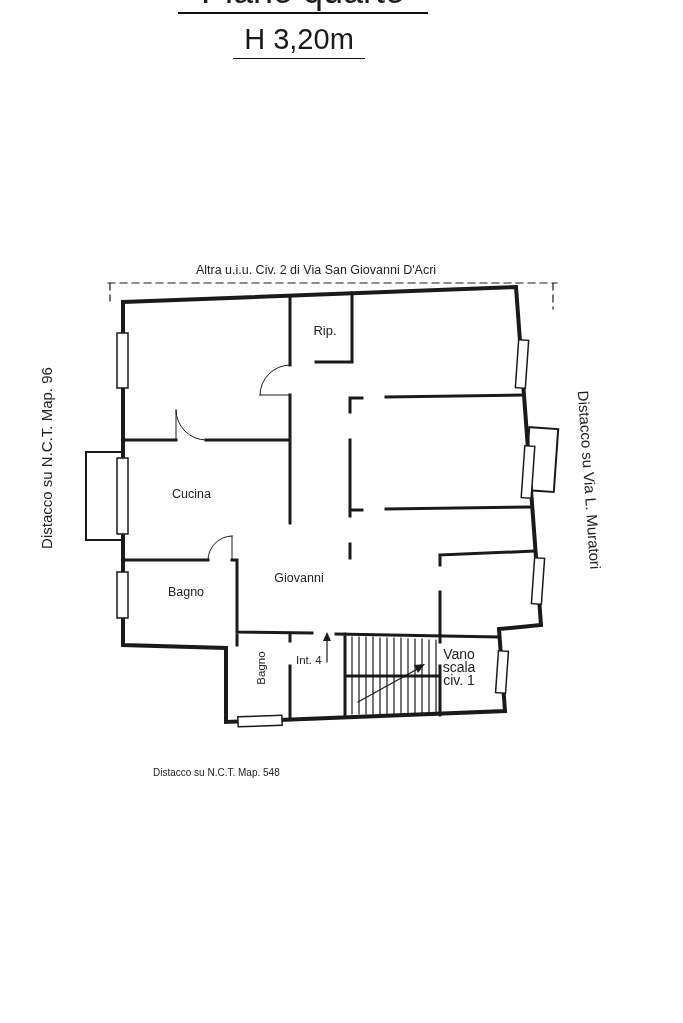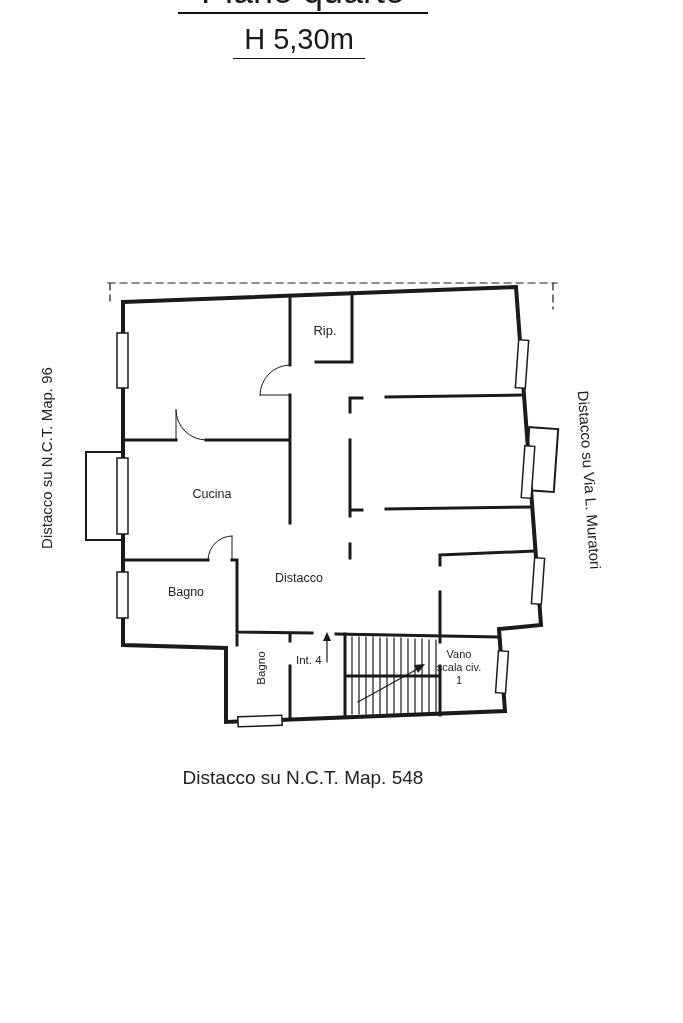--- a/index.html
+++ b/index.html
@@ -10,37 +10,37 @@
   .height-label{position:absolute;left:233px;top:20px;width:132px;height:38px;line-height:38px;
          text-align:center;font-size:29px;border-bottom:1px solid #111;}
   .plan-svg{position:absolute;left:0;top:0;width:683px;height:1023px;}
   .lbl{position:absolute;font-size:12.5px;color:#222;}
   .nowrap{white-space:nowrap;}
   .lbl-top-boundary{left:166px;top:263px;width:300px;text-align:center;font-size:12.5px;}
   .lbl-left-boundary{left:-103px;top:449px;width:300px;height:18px;text-align:center;font-size:15px;
          transform:rotate(-90deg);}
   .lbl-right-boundary{left:439px;top:471px;width:300px;height:18px;text-align:center;font-size:15px;
          transform:rotate(86deg);}
-  .lbl-bottom-boundary{left:153px;top:767px;width:300px;text-align:center;font-size:19px;}
+  .lbl-bottom-boundary{left:153px;top:767px;width:300px;font-size:10px;}
   .lbl-rip{left:300px;top:323px;width:50px;text-align:center;font-size:13px;}
-  .lbl-cucina{left:172px;top:487px;width:80px;text-align:center;}
+  .lbl-cucina{left:172px;top:487px;width:80px;text-align:left;}
   .lbl-bagno{left:146px;top:585px;width:80px;text-align:center;}
   .lbl-ingresso{left:259px;top:571px;width:80px;text-align:center;}
   .lbl-bagno-small{left:232px;top:661px;width:60px;height:14px;text-align:center;font-size:11.5px;
          transform:rotate(-90deg);}
   .lbl-int4{left:296px;top:654px;width:50px;font-size:11.5px;}
-  .lbl-vano{left:433px;top:648px;width:52px;text-align:center;font-size:11px;line-height:13px;}
+  .lbl-vano{left:433px;top:648px;width:52px;text-align:center;font-size:14px;line-height:13px;}
 </style>
 </head>
 <body>
 
 <div class="page">
 
   <div class="title">Piano quarto</div>
-  <div class="height-label">H 5,30m</div>
+  <div class="height-label">H 3,20m</div>
 
   <svg class="plan-svg" viewBox="0 0 683 1023" fill="none" stroke="#1a1a1a" stroke-linecap="square">
 
     <g stroke-width="1.2" stroke-dasharray="7,5">
       <path d="M108,283 L557,283 M110,283 L110,301 M553,283 L553,309"></path>
     </g>
 
     <g stroke-width="4">
       <path d="M123,302 L516,287 L541,625 L499,629 L505,711 L226,722 L226,648 L123,645 Z"></path>
     </g>
@@ -92,25 +92,26 @@
       <rect x="117" y="458" width="11" height="76"></rect>
       <rect x="117" y="572" width="11" height="46"></rect>
       <rect x="517" y="340" width="10" height="48" transform="rotate(4 522 364)"></rect>
       <rect x="523" y="446" width="10" height="52" transform="rotate(4 528 472)"></rect>
       <rect x="533" y="558" width="10" height="46" transform="rotate(4 538 581)"></rect>
       <rect x="497" y="651" width="10" height="42" transform="rotate(4 502 672)"></rect>
       <rect x="238" y="716" width="44" height="10" transform="rotate(-2 260 721)"></rect>
     </g>
   </svg>
 
+  <div class="lbl lbl-top-boundary nowrap">Altra u.i.u. Civ. 2 di Via San Giovanni D'Acri</div>
   <div class="lbl lbl-left-boundary nowrap">Distacco su N.C.T. Map. 96</div>
   <div class="lbl lbl-right-boundary nowrap">Distacco su Via L. Muratori</div>
   <div class="lbl lbl-bottom-boundary nowrap">Distacco su N.C.T. Map. 548</div>
 
   <div class="lbl lbl-rip nowrap">Rip.</div>
   <div class="lbl lbl-cucina nowrap">Cucina</div>
   <div class="lbl lbl-bagno nowrap">Bagno</div>
-  <div class="lbl lbl-ingresso nowrap">Distacco</div>
+  <div class="lbl lbl-ingresso nowrap">Giovanni</div>
   <div class="lbl lbl-bagno-small nowrap">Bagno</div>
   <div class="lbl lbl-int4 nowrap">Int. 4</div>
   <div class="lbl lbl-vano">Vano scala civ. 1</div>
 
 </div>
 
 </body></html>

